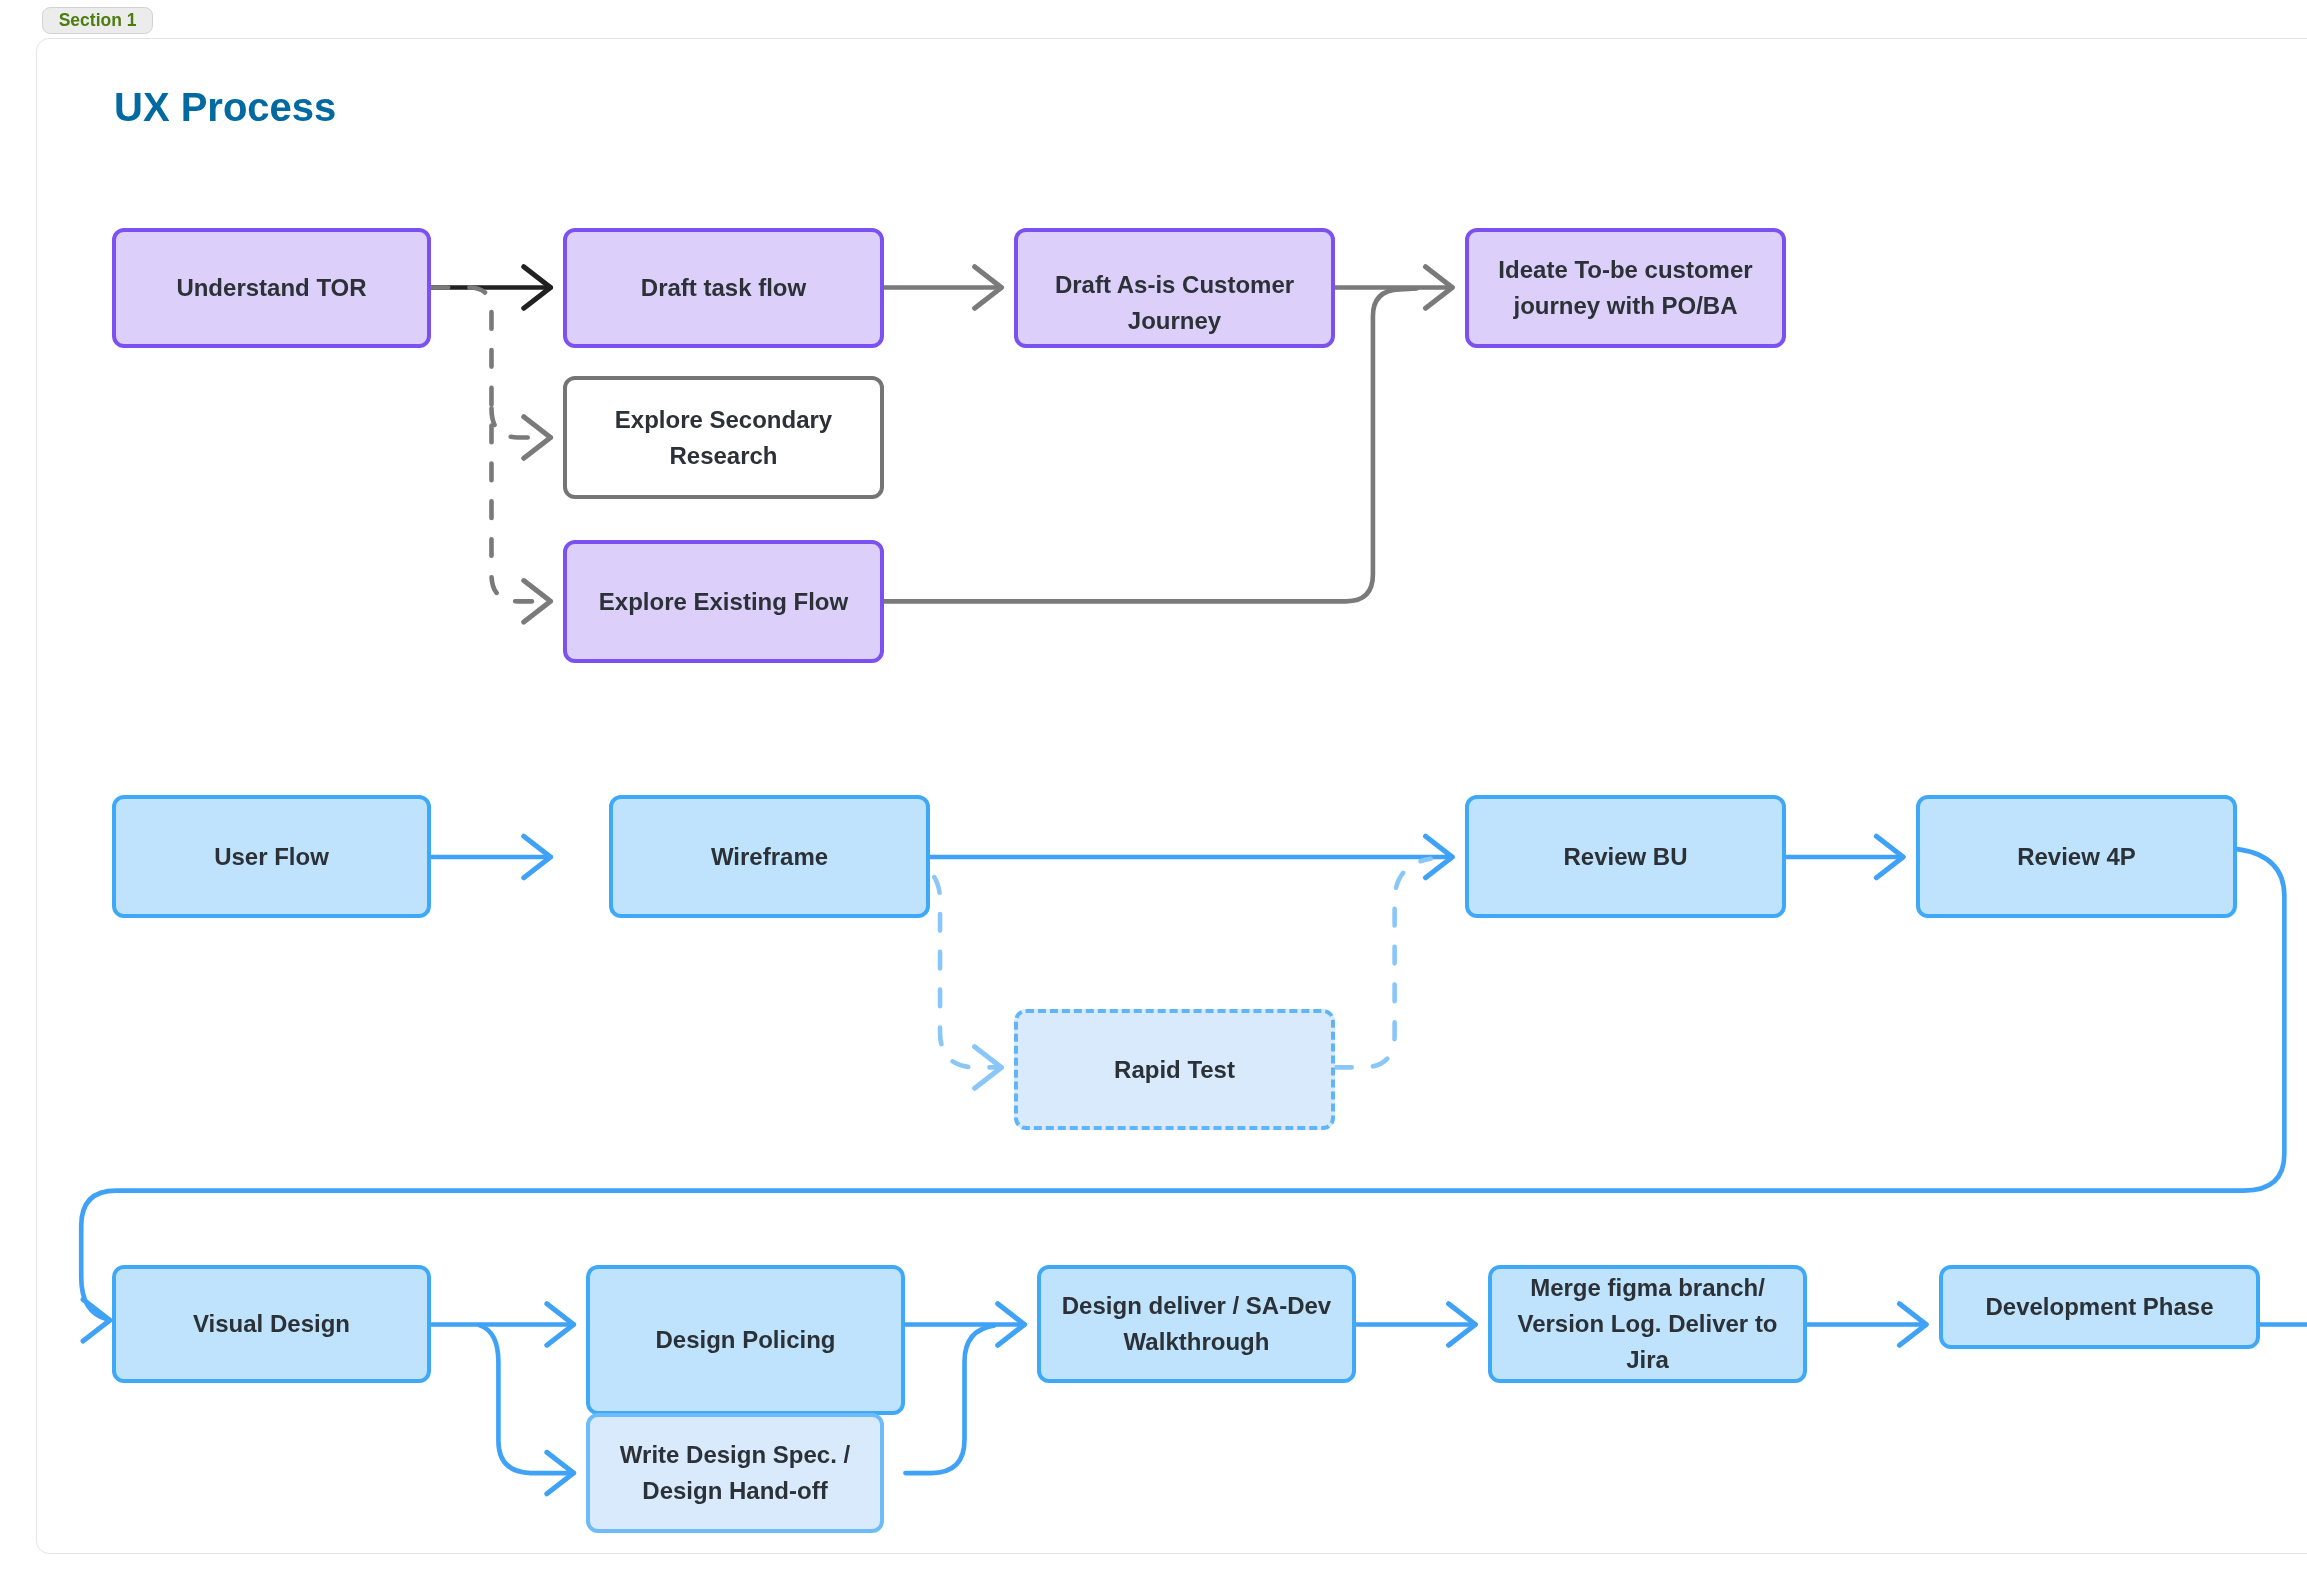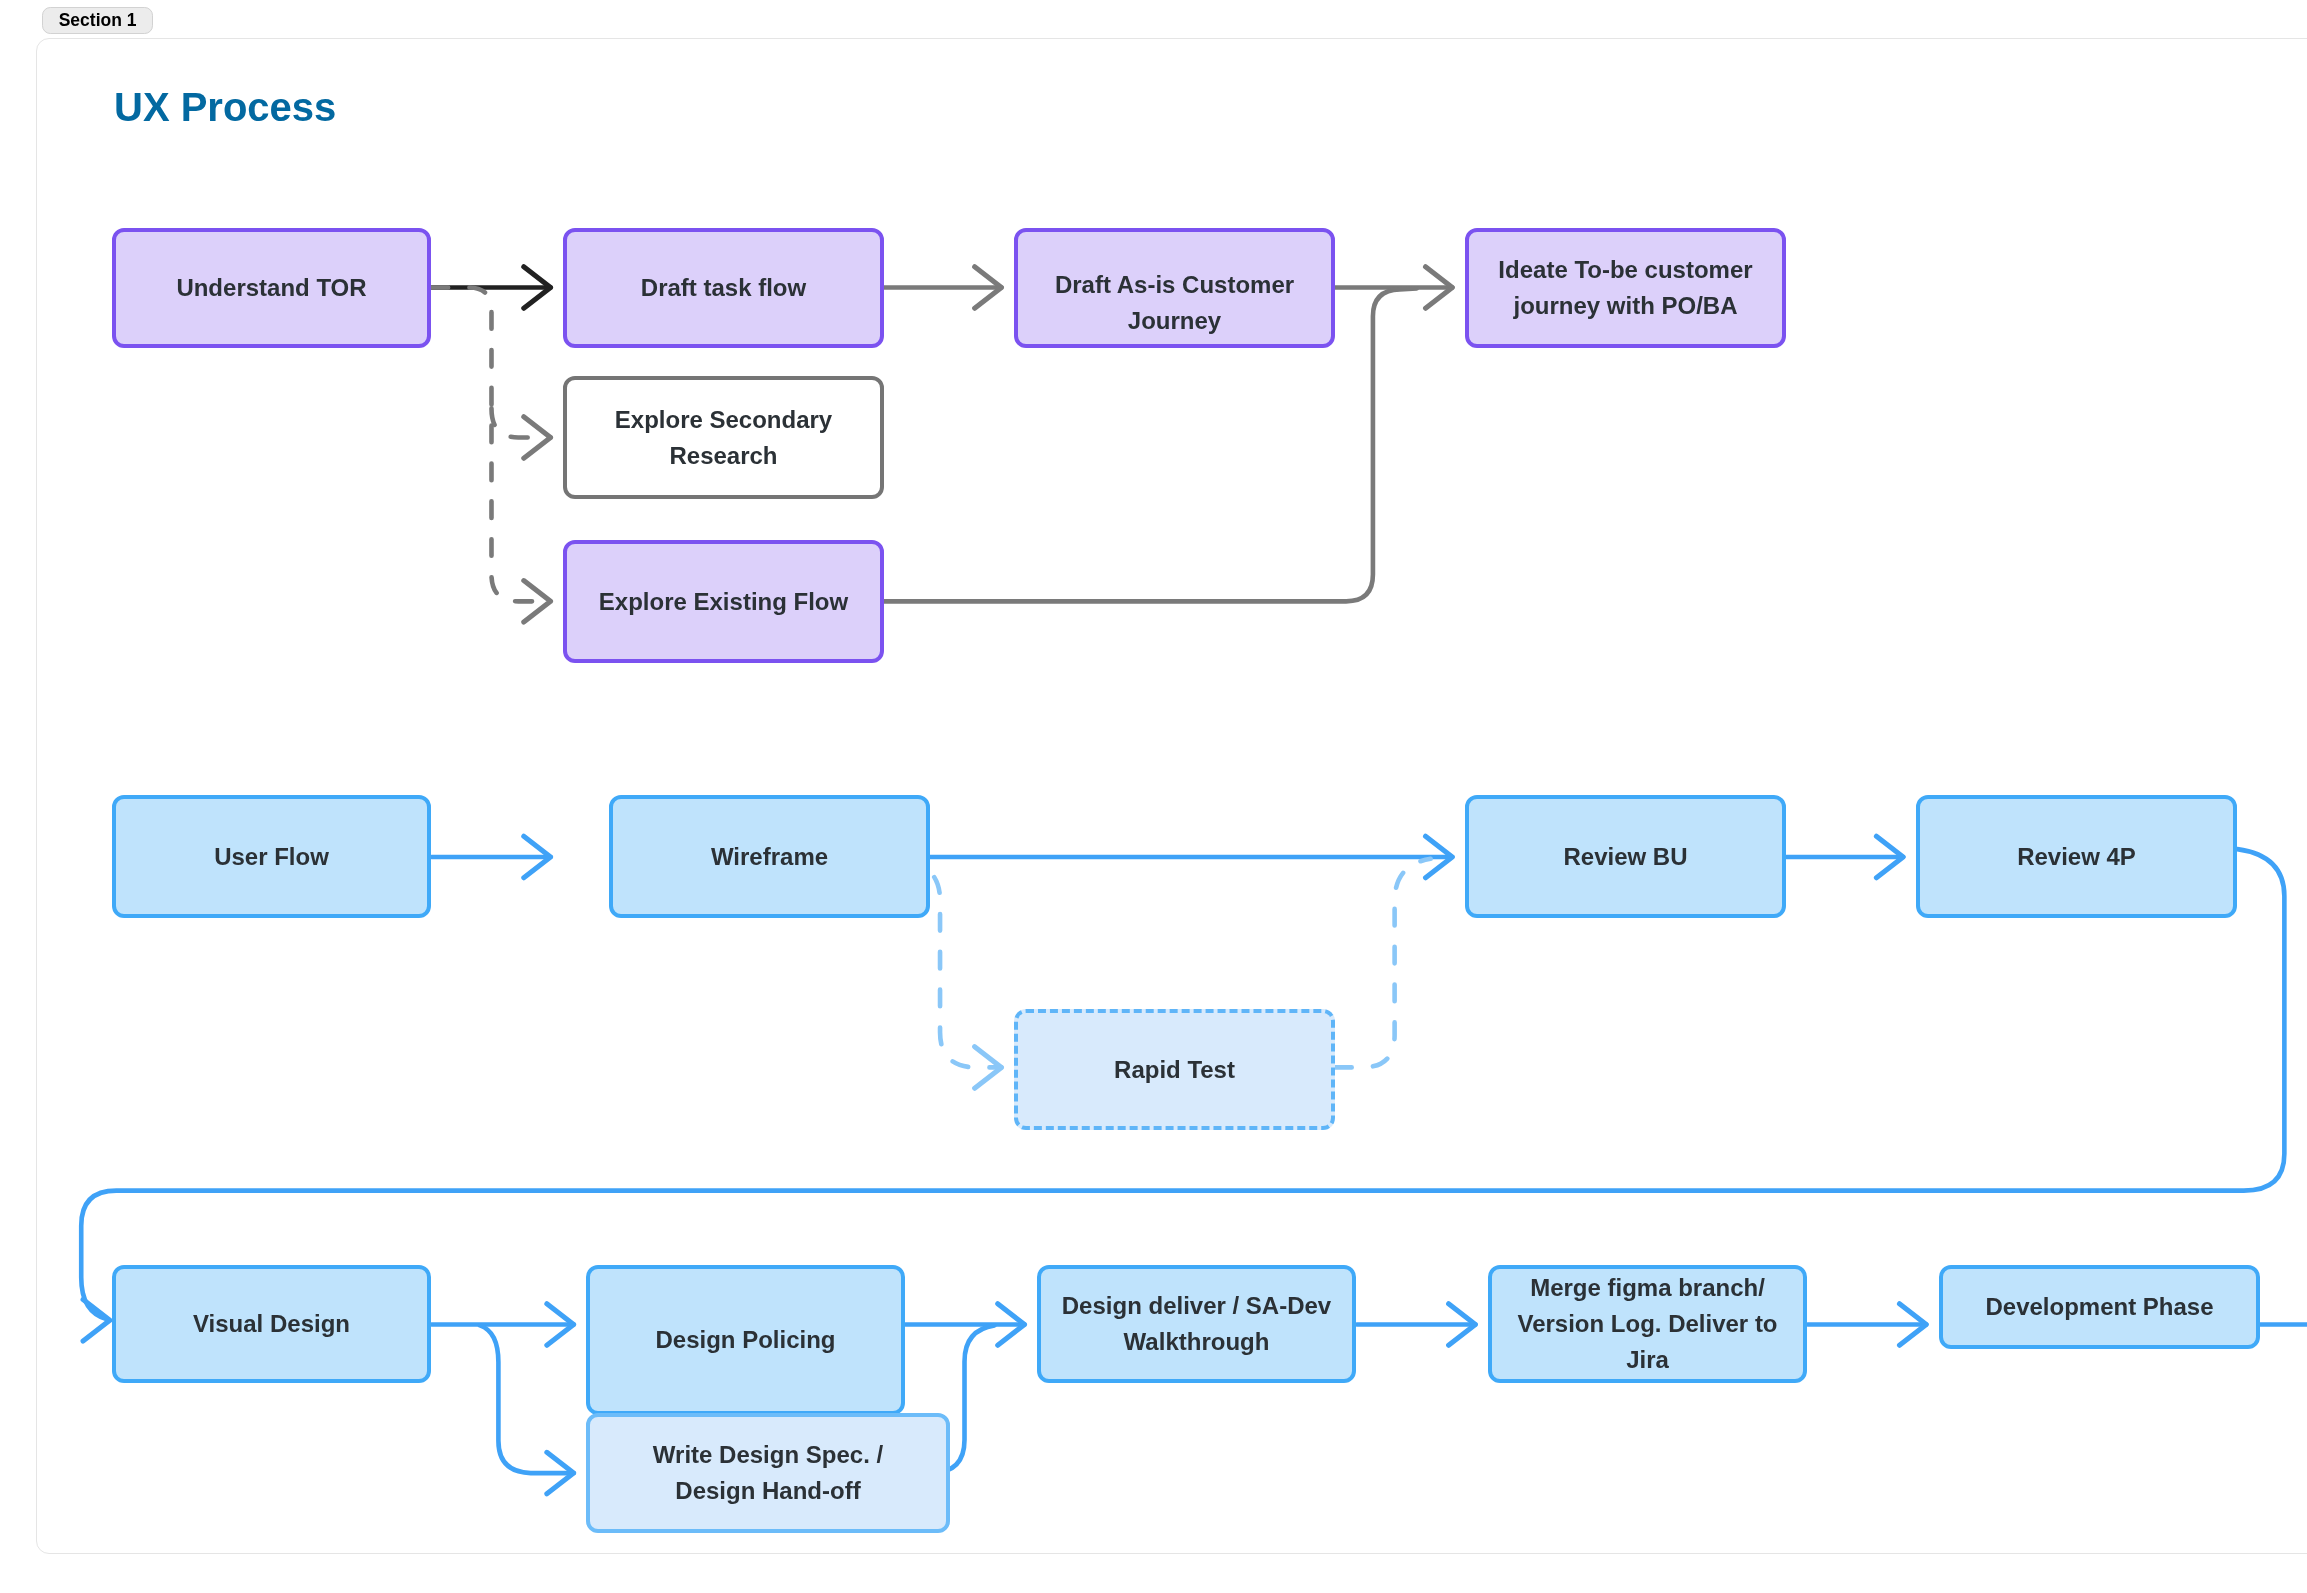--- a/index.html
+++ b/index.html
@@ -2,21 +2,21 @@
 <html style="font-size:7.4px"><head>
 <meta charset="utf-8">
 <style>
   html,body{margin:0;padding:0;background:#ffffff;}
   body{width:2756px;height:1594px;overflow:hidden;position:relative;
        font-family:"Liberation Sans","DejaVu Sans",sans-serif;}
   .canvas{position:absolute;inset:0;}
   .section-badge{position:absolute;left:42px;top:6.5px;height:27px;
        padding:0 15.7px;display:flex;align-items:center;
        background:#ececec;border:1.4px solid #d2d2d2;border-radius:8.3px;
-       font-size:17.5px;font-weight:bold;color:#000000;box-sizing:border-box;}
+       font-size:17.5px;font-weight:bold;color:#4d7c0f;box-sizing:border-box;}
   .section-frame{position:absolute;left:36px;top:38px;width:2691px;height:1516px;
        background:#ffffff;border:1.4px solid #e5e5e5;border-radius:13px;box-sizing:border-box;}
   .page-title{position:absolute;left:114px;top:85px;margin:0;
        font-size:40px;font-weight:bold;color:#0369a1;letter-spacing:0px;}
   svg.edges{position:absolute;left:0;top:0;width:2756px;height:1594px;pointer-events:none;}
   .node{position:absolute;box-sizing:border-box;display:flex;align-items:center;
        justify-content:center;text-align:center;border-radius:12px;
        font-size:24px;font-weight:bold;color:#2b3136;line-height:1.5;
        padding:4.6px 20px;}
   .node.purple{background:#dcd0fa;border:4.2px solid #7b52f0;}
@@ -111,18 +111,18 @@
       </div>
       <div class="node blue" style="left: 1037px; top: 1265px; width: 319px; height: 118px;">
         <span>Design deliver / SA-Dev Walkthrough</span>
       </div>
       <div class="node blue" style="left: 1488px; top: 1265px; width: 319px; height: 118px;">
         <span>Merge figma branch/ Version Log. Deliver to Jira</span>
       </div>
       <div class="node blue" style="left: 1939px; top: 1265px; width: 321px; height: 84px;">
         <span>Development Phase</span>
       </div>
-      <div class="node blue-light" style="left: 586px; top: 1413px; width: 364px; height: 120px;">
+      <div class="node blue-light" style="left: 586px; top: 1413px; width: 298px; height: 120px;">
         <span>Write Design Spec. / Design Hand-off</span>
       </div>
     </div>
 </div>
 
 
 </body></html>

